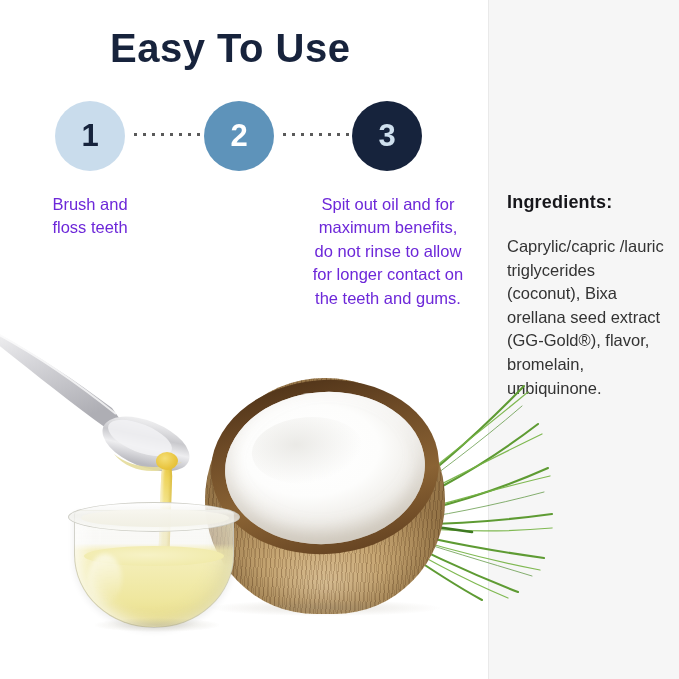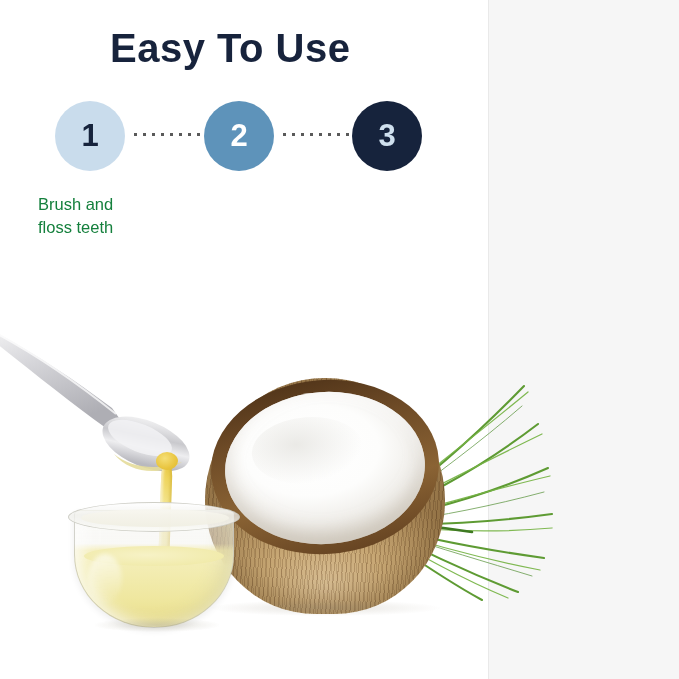--- a/index.html
+++ b/index.html
@@ -94,24 +94,24 @@
     display: block;
     width: 3px;
     height: 3px;
     background: #5a5a5a;
   }
 
   
   .step-caption {
     position: absolute;
     top: 193px;
-    text-align: left;
+    text-align: center;
     font-size: 16.5px;
     line-height: 1.42;
-    color: #15803d;
+    color: #6d28d9;
   }
   .step-caption.t1 { left: 38px;  width: 104px; }
   .step-caption.t2 { left: 180px; width: 124px; }
   .step-caption.t3 { left: 312px; width: 152px; }
 
   
   .ingredients-block {
     position: absolute;
     left: 507px;
     top: 192px;
@@ -359,23 +359,28 @@
         <i></i>
       </div>
 
       <div class="step-circle c3">
         <span>3</span>
       </div>
 
     </div>
 
     <div class="step-caption t1">Brush and floss teeth</div>
+    <div class="step-caption t3">Spit out oil and for maximum benefits, do not rinse to allow for longer contact on the teeth and gums.</div>
 
   </div>
 
+  <div class="ingredients-block">
+    <div class="ingredients-heading">Ingredients:</div>
+    <div class="ingredients-body">Caprylic/capric /lauric triglycerides (coconut), Bixa orellana seed extract (GG-Gold®), flavor, bromelain, unbiquinone.</div>
+  </div>
 
   <div class="photo-scene">
 
     <svg class="palm" viewBox="0 0 220 230">
       <g stroke="#5e9b33" stroke-width="2.1" stroke-linecap="round" fill="none">
         <path d="M14,150 C60,118 110,78 172,14"></path>
         <path d="M14,150 C62,130 118,104 186,52"></path>
         <path d="M14,150 C64,142 124,128 196,96"></path>
         <path d="M14,150 C64,154 126,152 200,142"></path>
         <path d="M14,150 C62,164 120,176 192,186"></path>

